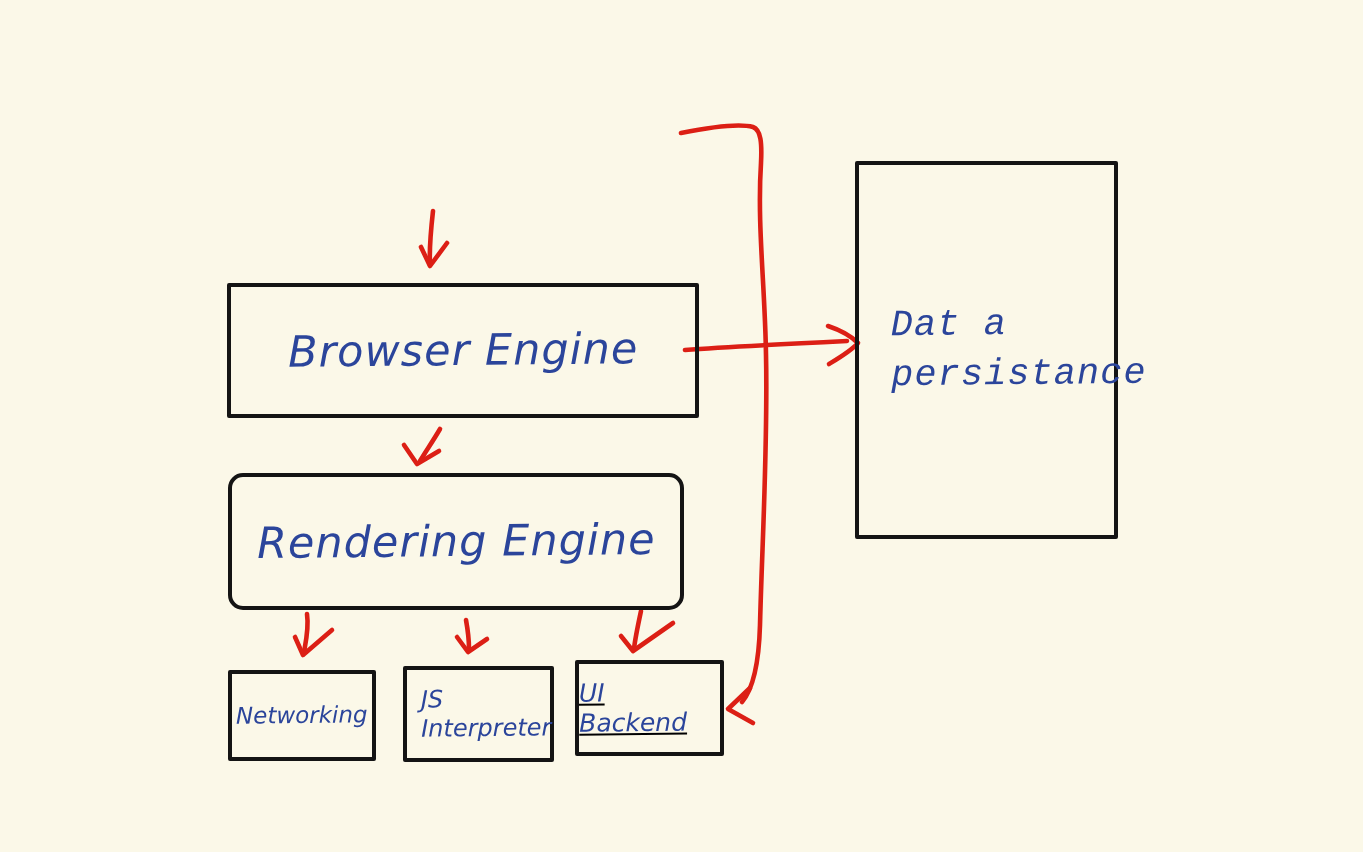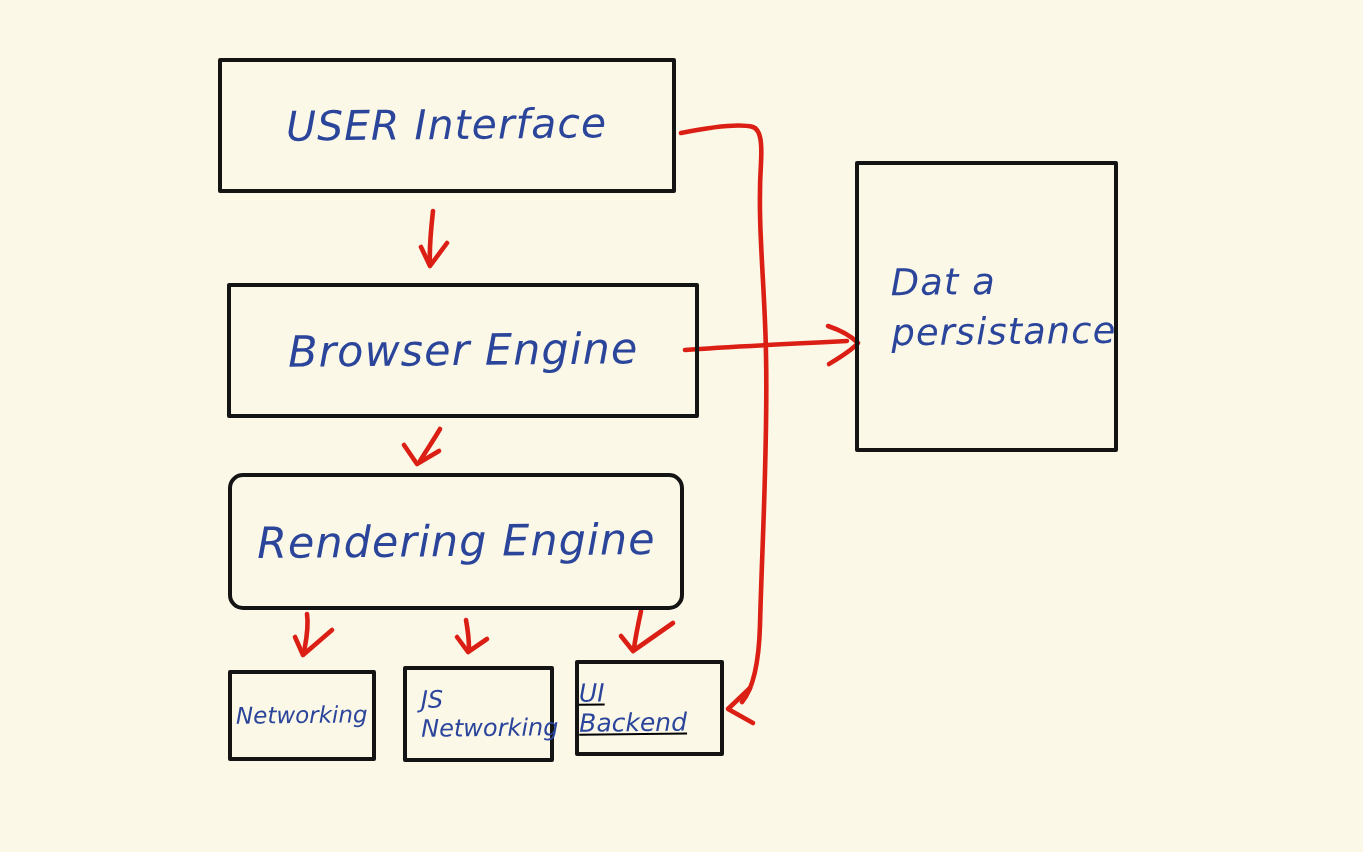--- a/index.html
+++ b/index.html
@@ -46,21 +46,21 @@
   .box-rendering-engine { left: 228px; top: 473px; width: 456px; height: 137px; border-radius: 15px; }
   .box-rendering-engine .label { font-size: 43px; }
   
   .box-networking     { left: 228px; top: 670px; width: 148px; height: 91px; }
   .box-networking .label     { font-size: 23px; letter-spacing: 0; }
   .box-js-interpreter { left: 403px; top: 666px; width: 151px; height: 96px; justify-content: flex-start; padding-left: 14px; }
   .box-js-interpreter .label { font-size: 24px; letter-spacing: 0; }
   .box-ui-backend     { left: 575px; top: 660px; width: 149px; height: 96px; text-decoration: underline; }
   .box-ui-backend .label     { font-size: 25px; letter-spacing: 0; }
   
-  .box-data-persistance { left: 855px; top: 161px; width: 263px; height: 291px; justify-content: flex-start; padding-left: 32px; }
+  .box-data-persistance { left: 855px; top: 161px; width: 263px; height: 378px; justify-content: flex-start; padding-left: 32px; font-family: Liberation Mono, monospace; }
   .box-data-persistance .label { font-size: 37px; line-height: 1.35; }
 
   svg.arrows {
     position: absolute;
     left: 0; top: 0;
     width: 1363px;
     height: 852px;
     pointer-events: none;
   }
   .arrow {
@@ -107,39 +107,36 @@
       <path class="arrow" d="M 685 350 C 725 347, 785 344, 847 341"></path>
       <path class="arrow" d="M 828 326 C 843 331, 852 337, 858 343 C 851 351, 839 358, 829 364"></path>
     </g>
 
     <g>
       <path class="arrow" d="M 681 133 C 706 128, 738 123, 753 127 C 761 130, 762 143, 761 163 C 757 225, 765 285, 766 355 C 768 445, 762 545, 760 625 C 759 660, 754 688, 742 702"></path>
       <path class="arrow" d="M 750 688 L 728 709 L 753 723"></path>
     </g>
   </svg>
 
-  <div class="box box-user-interface">
-    <span class="label">USER Interface</span>
-  </div>
 
   <div class="box box-browser-engine">
     <span class="label">Browser Engine</span>
   </div>
 
   <div class="box box-rendering-engine">
     <span class="label">Rendering Engine</span>
   </div>
 
   <div class="box box-networking">
     <span class="label">Networking</span>
   </div>
 
   <div class="box box-js-interpreter">
     <span class="label">JS
-Networking</span>
+Interpreter</span>
   </div>
 
   <div class="box box-ui-backend">
     <span class="label">UI Backend</span>
   </div>
 
   <div class="box box-data-persistance">
     <span class="label">Dat a
 persistance</span>
   </div>

